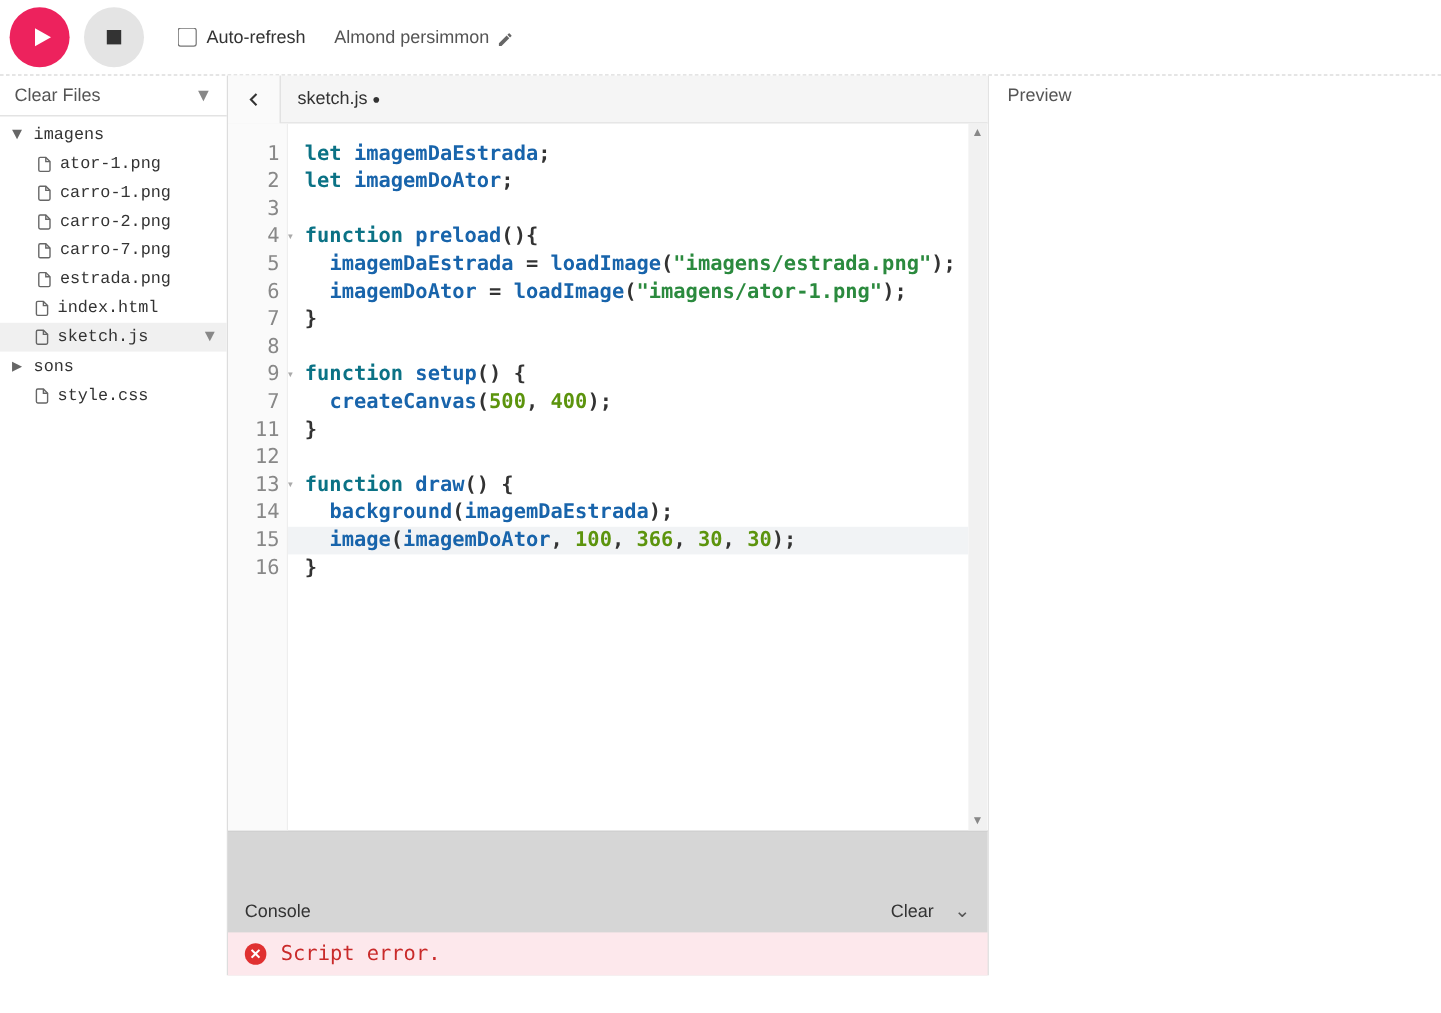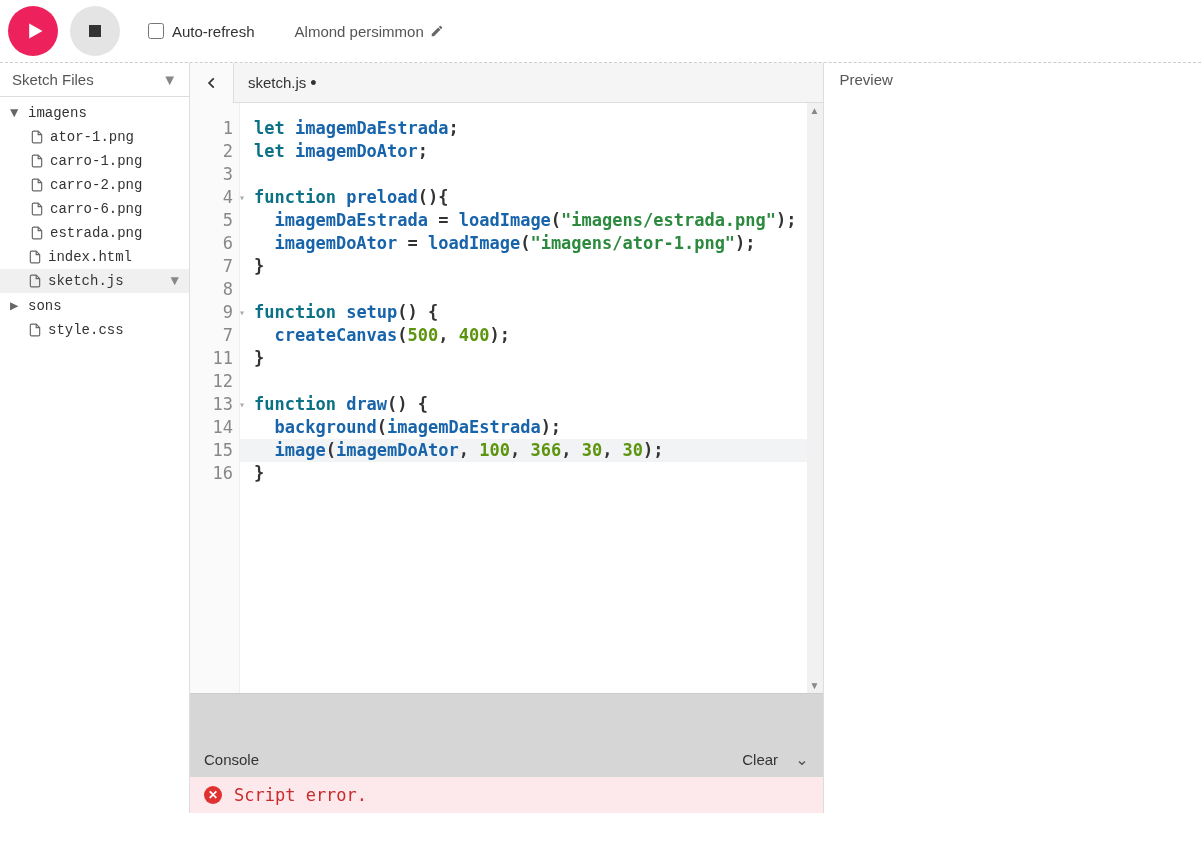--- a/index.html
+++ b/index.html
@@ -4,21 +4,21 @@
 <style>
 * { box-sizing: border-box; margin: 0; padding: 0; }
 body { font-family: -apple-system, BlinkMacSystemFont, "Segoe UI", Helvetica, Arial, sans-serif; font-size: 14px; color: #333; background: #fff; width: 1201px; }
 .toolbar { display: flex; align-items: center; padding: 6px 8px; gap: 12px; }
 .play-btn { width: 50px; height: 50px; border-radius: 50%; background: #ed225d; display: flex; align-items: center; justify-content: center; cursor: pointer; }
 .play-btn svg { width: 20px; height: 20px; fill: #fff; margin-left: 3px; }
 .stop-btn { width: 50px; height: 50px; border-radius: 50%; background: #e4e4e4; display: flex; align-items: center; justify-content: center; cursor: pointer; }
 .stop-btn svg { width: 18px; height: 18px; fill: #333; }
 .auto-refresh { display: flex; align-items: center; gap: 8px; margin-left: 16px; color: #333; font-size: 15px; }
 .auto-refresh input { width: 16px; height: 16px; }
-.sketch-name { margin-left: 28px; color: #555; font-size: 15px; display: flex; align-items: center; gap: 6px; }
+.sketch-name { margin-left: 12px; color: #555; font-size: 15px; display: flex; align-items: flex-end; gap: 6px; }
 .divider-dashed { border: none; border-top: 1px dashed #ccc; }
 .main { display: flex; height: 750px; }
 .sidebar { width: 190px; border-right: 1px solid #ddd; }
 .sidebar-header { display: flex; align-items: center; justify-content: space-between; padding: 8px 12px; border-bottom: 1px solid #ddd; color: #555; font-size: 15px; }
 .file-tree { padding: 4px 0; font-family: "Courier New", monospace; font-size: 14px; }
 .file-tree-item { display: flex; align-items: center; padding: 4px 10px; gap: 6px; cursor: pointer; color: #333; }
 .file-tree-item.selected { background: #f0f0f0; }
 .file-tree-item .caret { width: 12px; display: inline-block; color: #666; }
 .file-tree-item.child { padding-left: 30px; }
 .file-tree-item .file-icon { width: 14px; height: 14px; flex-shrink: 0; }
@@ -76,21 +76,21 @@
     <svg width="14" height="14" viewBox="0 0 24 24" fill="#666">
         <path d="M3 17.25V21h3.75L17.81 9.94l-3.75-3.75L3 17.25zM20.71 7.04a1 1 0 0 0 0-1.41l-2.34-2.34a1 1 0 0 0-1.41 0l-1.83 1.83 3.75 3.75 1.83-1.83z"></path>
       </svg>
   </div>
 </div>
 <hr class="divider-dashed">
 
 <div class="main">
   <div class="sidebar">
     <div class="sidebar-header">
-      <span>Sketch Files</span>
+      <span>Clear Files</span>
       <span style="color:#888">▼</span>
     </div>
     <div class="file-tree" id="file-tree">
         <div class="file-tree-item">
           <span class="caret">▼</span>
           <span>imagens</span>
         </div>
         <div class="file-tree-item child">
           <svg class="file-icon" viewBox="0 0 24 24" fill="none" stroke="#666" stroke-width="2">
             <path d="M14 2H6a2 2 0 0 0-2 2v16a2 2 0 0 0 2 2h12a2 2 0 0 0 2-2V8z"></path>
@@ -110,21 +110,21 @@
             <path d="M14 2H6a2 2 0 0 0-2 2v16a2 2 0 0 0 2 2h12a2 2 0 0 0 2-2V8z"></path>
             <path d="M14 2v6h6"></path>
           </svg>
           <span>carro-2.png</span>
         </div>
         <div class="file-tree-item child">
           <svg class="file-icon" viewBox="0 0 24 24" fill="none" stroke="#666" stroke-width="2">
             <path d="M14 2H6a2 2 0 0 0-2 2v16a2 2 0 0 0 2 2h12a2 2 0 0 0 2-2V8z"></path>
             <path d="M14 2v6h6"></path>
           </svg>
-          <span>carro-6.png</span>
+          <span>carro-7.png</span>
         </div>
         <div class="file-tree-item child">
           <svg class="file-icon" viewBox="0 0 24 24" fill="none" stroke="#666" stroke-width="2">
             <path d="M14 2H6a2 2 0 0 0-2 2v16a2 2 0 0 0 2 2h12a2 2 0 0 0 2-2V8z"></path>
             <path d="M14 2v6h6"></path>
           </svg>
           <span>estrada.png</span>
         </div>
         <div class="file-tree-item">
           <span class="caret"></span>

